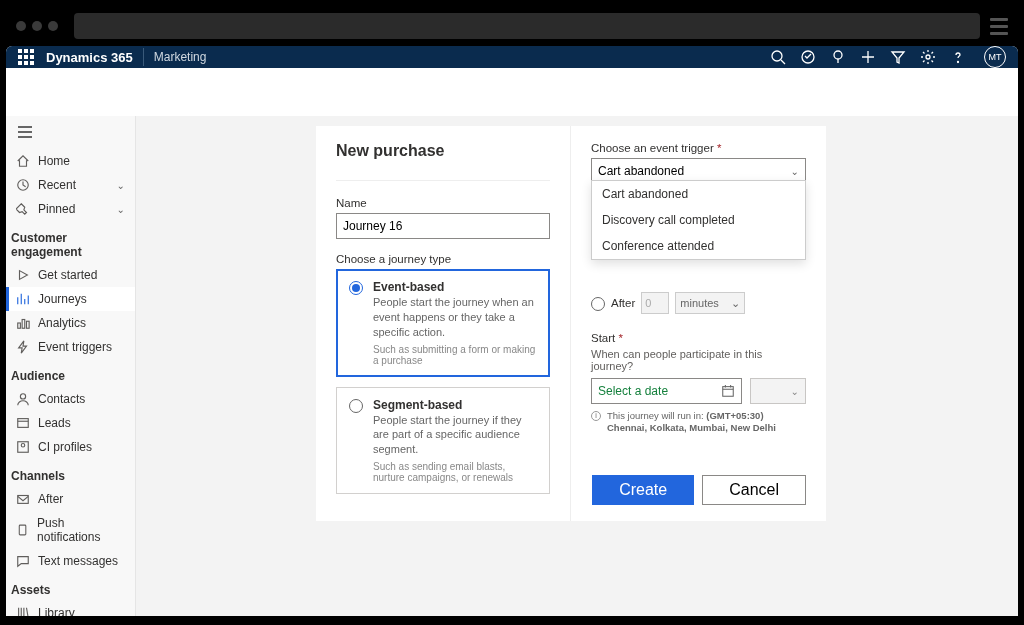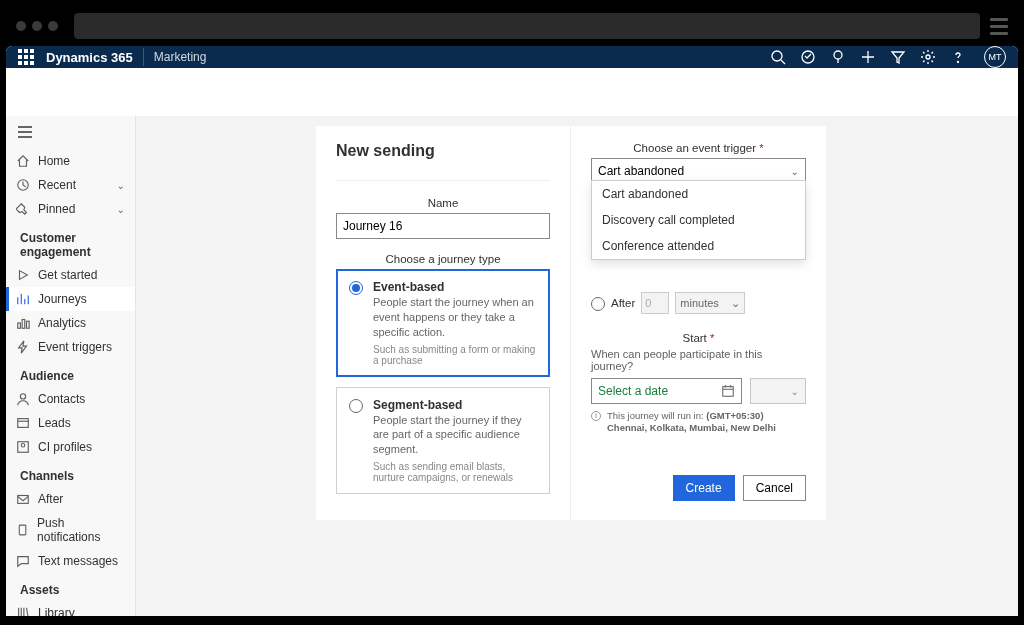--- a/index.html
+++ b/index.html
@@ -30,32 +30,32 @@
   .body { flex:1; display:flex; background:#f3f3f3; }
 
   .sidebar { width:130px; background:#f8f8f8; border-right:1px solid #e5e5e5; padding:6px 0; font-size:12px; color:#323130; overflow:hidden; }
   .hamburger-small { padding:4px 12px 8px; cursor:pointer; }
   .hamburger-small div { width:14px; height:2px; background:#666; margin-bottom:3px; }
   .nav-item { display:flex; align-items:center; padding:5px 10px; gap:8px; cursor:pointer; position:relative; }
   .nav-item .chev { margin-left:auto; font-size:10px; color:#666; }
   .nav-item svg { width:14px; height:14px; stroke:#605e5c; fill:none; stroke-width:1.3; }
   .nav-item.active { background:#fff; }
   .nav-item.active::before { content:''; position:absolute; left:0; top:0; bottom:0; width:3px; background:#2266dd; }
-  .nav-section { padding:10px 14px 4px; font-weight:600; font-size:12px; color:#323130; }
+  .nav-section { padding:10px 5px 4px; font-weight:600; font-size:12px; color:#323130; }
 
   .main { flex:1; padding:10px 30px 20px 180px; position:relative; }
   .panel { background:#fff; width:510px; display:flex; }
   .col { padding:16px 20px; }
   .col-left { width:255px; border-right:1px solid #eee; }
   .col-right { width:255px; position:relative; }
 
   h2 { font-size:16px; font-weight:600; color:#323130; margin-bottom:20px; }
   .hr { border:none; border-top:1px solid #eee; margin-bottom:16px; }
 
-  .label { font-size:11.5px; color:#323130; margin-bottom:4px;text-align:center; }
+  .label { font-size:11.5px; color:#323130; margin-bottom:4px; }
   .req::after { content:' *'; color:#a4262c; }
   .sublabel { font-size:11px; color:#605e5c; margin-bottom:6px; }
   input[type=text], .select, .date-input { width:100%; border:1px solid #8a8886; padding:4px 6px; font-size:12px; height:26px; background:#fff; }
   .select { display:flex; align-items:center; justify-content:space-between; cursor:pointer; }
   .select .chev-d { font-size:10px; color:#666; }
 
   .radio-card { border:1px solid #d2d0ce; padding:10px 12px; margin-bottom:10px; }
   .radio-card.selected { border:2px solid #2266dd; padding:9px 11px; }
   .radio-row { display:flex; gap:10px; }
   .radio-btn { width:14px; height:14px; border:1px solid #666; border-radius:50%; margin-top:1px; position:relative; flex-shrink:0; }
@@ -74,21 +74,21 @@
   .small-select { width:70px; height:22px; border:1px solid #ccc; background:#f3f3f3; font-size:11px; color:#666; padding:0 4px; display:flex; align-items:center; justify-content:space-between; }
 
   .date-row { display:flex; gap:8px; }
   .date-input { display:flex; align-items:center; justify-content:space-between; flex:1; color:#15803d; }
   .time-sel { width:56px; height:26px; border:1px solid #c8c6c4; background:#f3f3f3; display:flex; align-items:center; justify-content:flex-end; padding:0 6px; font-size:10px; color:#888; }
 
   .tz { display:flex; gap:6px; margin-top:6px; font-size:9.5px; color:#666; line-height:1.3; }
   .tz .info { width:10px; height:10px; border:1px solid #999; border-radius:50%; font-size:7px; display:flex; align-items:center; justify-content:center; flex-shrink:0; margin-top:1px; }
 
   .footer-btns { display:flex; gap:8px; justify-content:flex-end; margin-top:40px; }
-  .btn { padding:5px 12px; font-size:12px; border:1px solid #8a8886; background:#fff; cursor:pointer; }
+  .btn { padding:5px 26px; font-size:16px; border:1px solid #8a8886; background:#fff; cursor:pointer; }
   .btn.primary { background:#2266dd; border-color:#2266dd; color:#fff; }
 </style>
 </head>
 <body>
 
 <div class="browser-frame">
   <div class="browser-top">
     <div class="dots">
       <div class="dot"></div>
         <div class="dot"></div>
@@ -284,21 +284,21 @@
               <rect x="9" y="9" width="5" height="5"></rect>
             </svg>
           <span>Templates</span>
         </div>
       </div>
 
       <div class="main">
         <div class="panel">
 
           <div class="col col-left">
-            <h2>New sending</h2>
+            <h2>New purchase</h2>
             <hr class="hr">
             <div class="label">Name</div>
             <input type="text" value="Journey 16" style="">
             <div style="height:14px"></div>
             <div class="label">Choose a journey type</div>
 
             <div class="radio-card selected">
               <div class="radio-row">
                 <div class="radio-btn on"></div>
                 <div>

